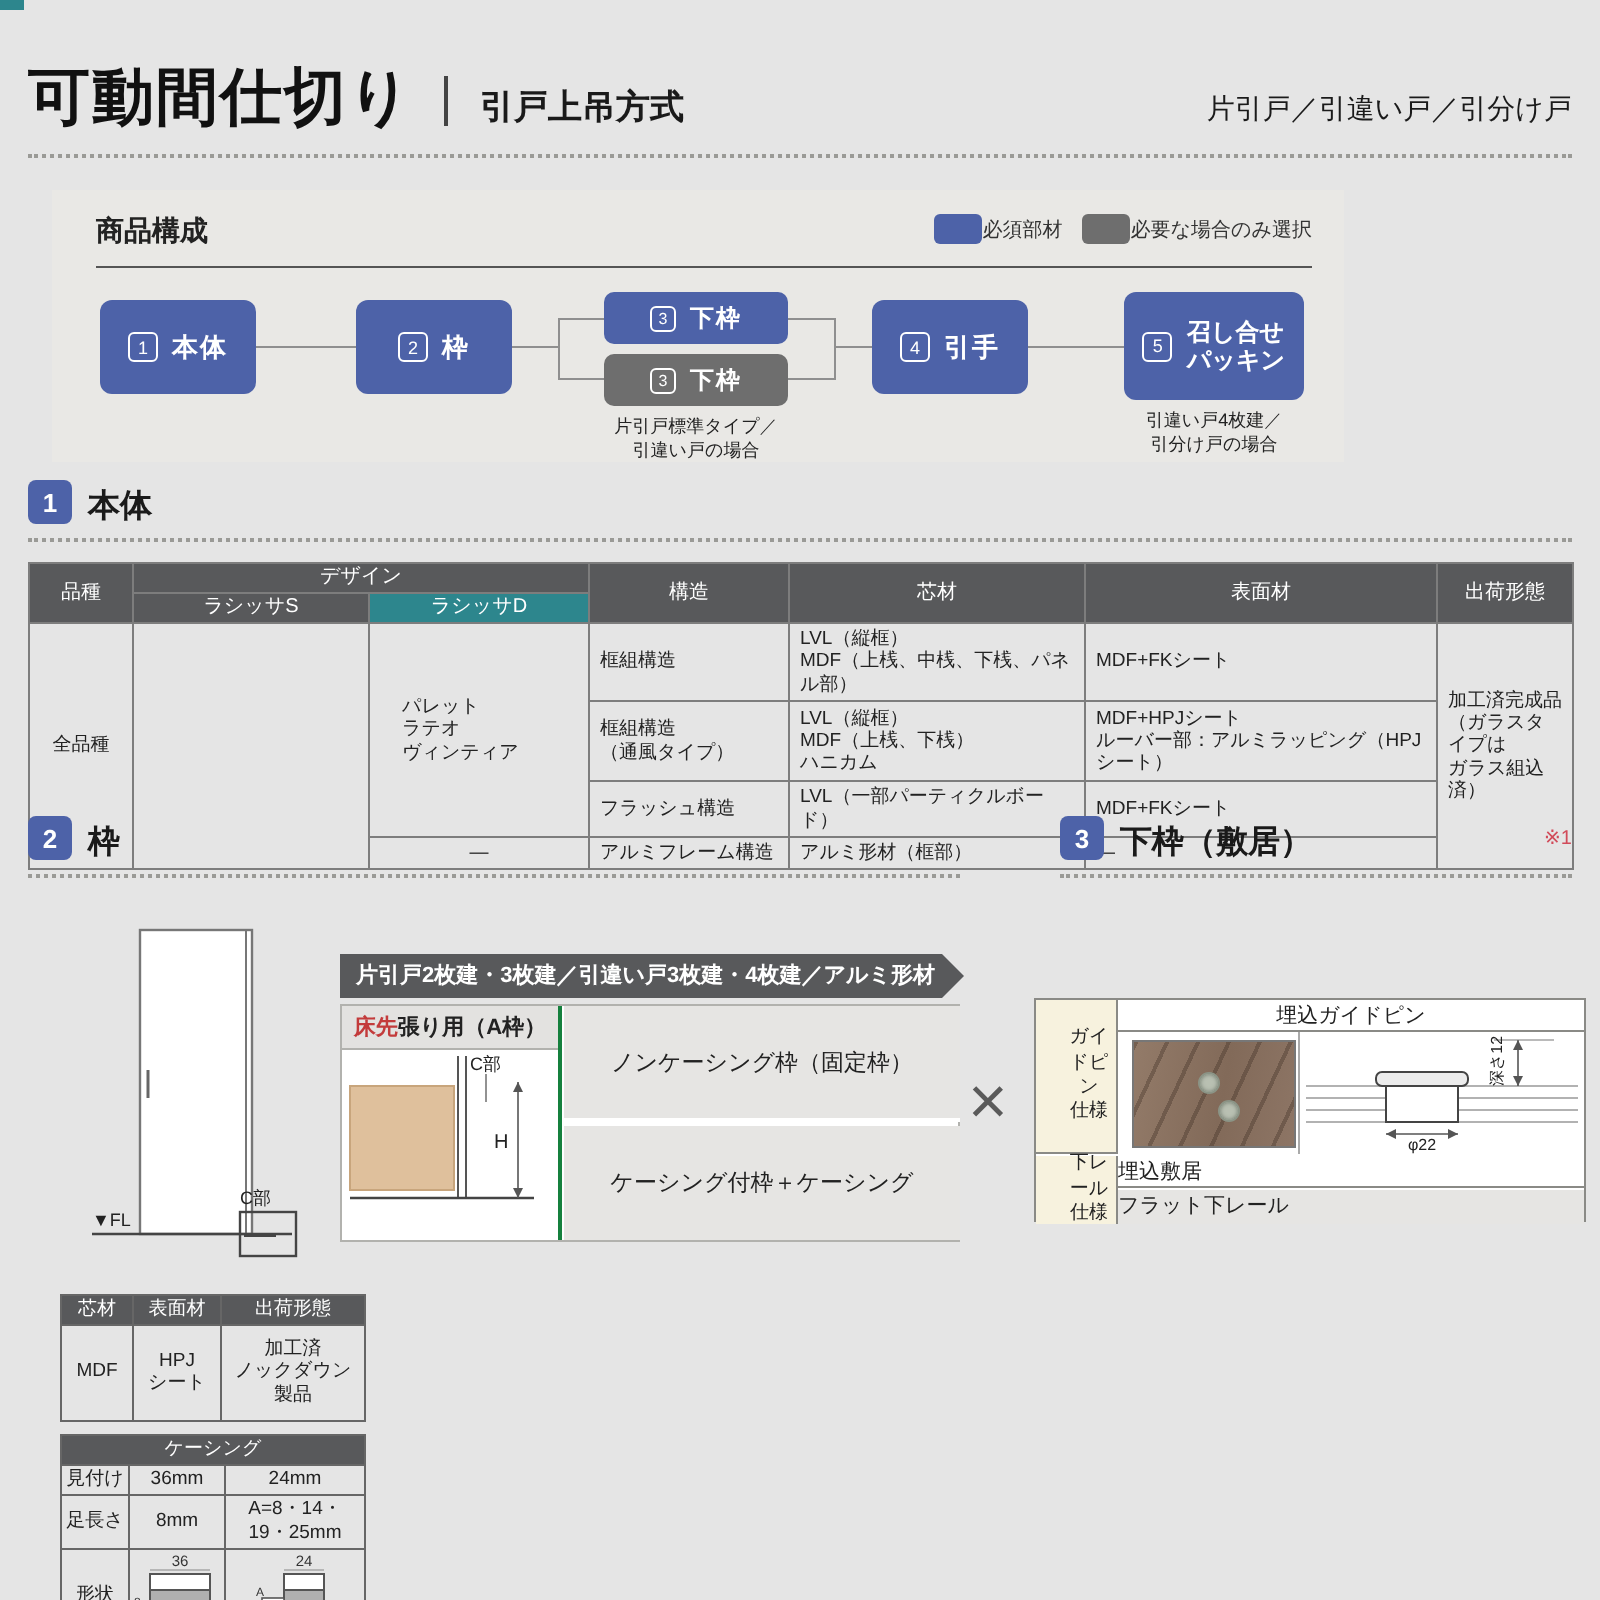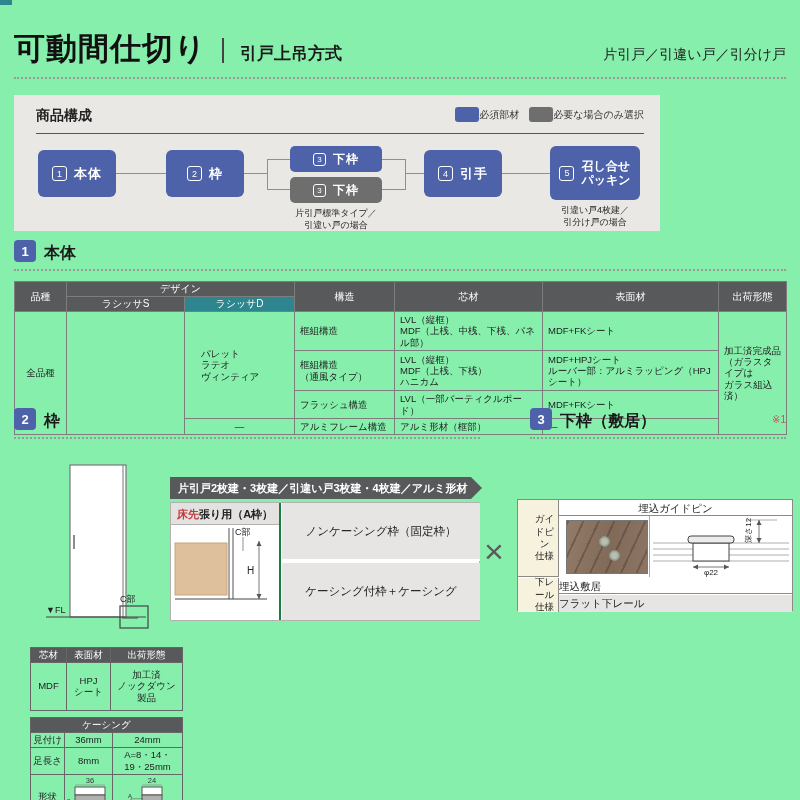--- a/index.html
+++ b/index.html
@@ -1,26 +1,26 @@
 <!DOCTYPE html>
 <html><head>
 <meta charset="utf-8">
 <style>
   * { margin:0; padding:0; box-sizing:border-box; }
   html,body { width:800px; height:800px; background:#fff;
     font-family:"Liberation Sans","DejaVu Sans",sans-serif; color:#222; }
-  #page { position:relative; width:800px; height:800px; overflow:hidden; background:#86efac; }
+  #page { position:relative; width:800px; height:800px; overflow:hidden; background:#e5e5e5; }
   .abs { position:absolute; }
   .pl { white-space:pre-line; }
   .dotline { border-top:2px dotted #9a9a96; height:0; }
   .badge { width:22px; height:22px; background:#4d62a8; color:#fff; border-radius:4px;
     display:flex; align-items:center; justify-content:center; font-size:13px; font-weight:bold; }
   .sec-title { font-size:16px; font-weight:bold; color:#1a1a1a; }
   
-  #comp { background:#e9e8e5; }
+  #comp { background:#e9e8e5;margin-left:12px; }
   .comp-title { font-size:14px; font-weight:bold; }
   .legend { display:flex; align-items:center; gap:0; }
   .swatch { width:24px; height:15px; border-radius:3px; }
   .legend-label { font-size:10px; color:#333; }
   .fbox { background:#4d62a8; border-radius:6px; color:#fff; display:flex;
     align-items:center; justify-content:center; gap:7px; }
   .fbox.gray { background:#6e6e6e; }
   .fnum { border:1px solid #fff; border-radius:3px; width:15px; height:15px;
     display:flex; align-items:center; justify-content:center; font-size:9px; flex:0 0 auto; }
   .fnum.sm { width:13px; height:13px; font-size:8px; }

